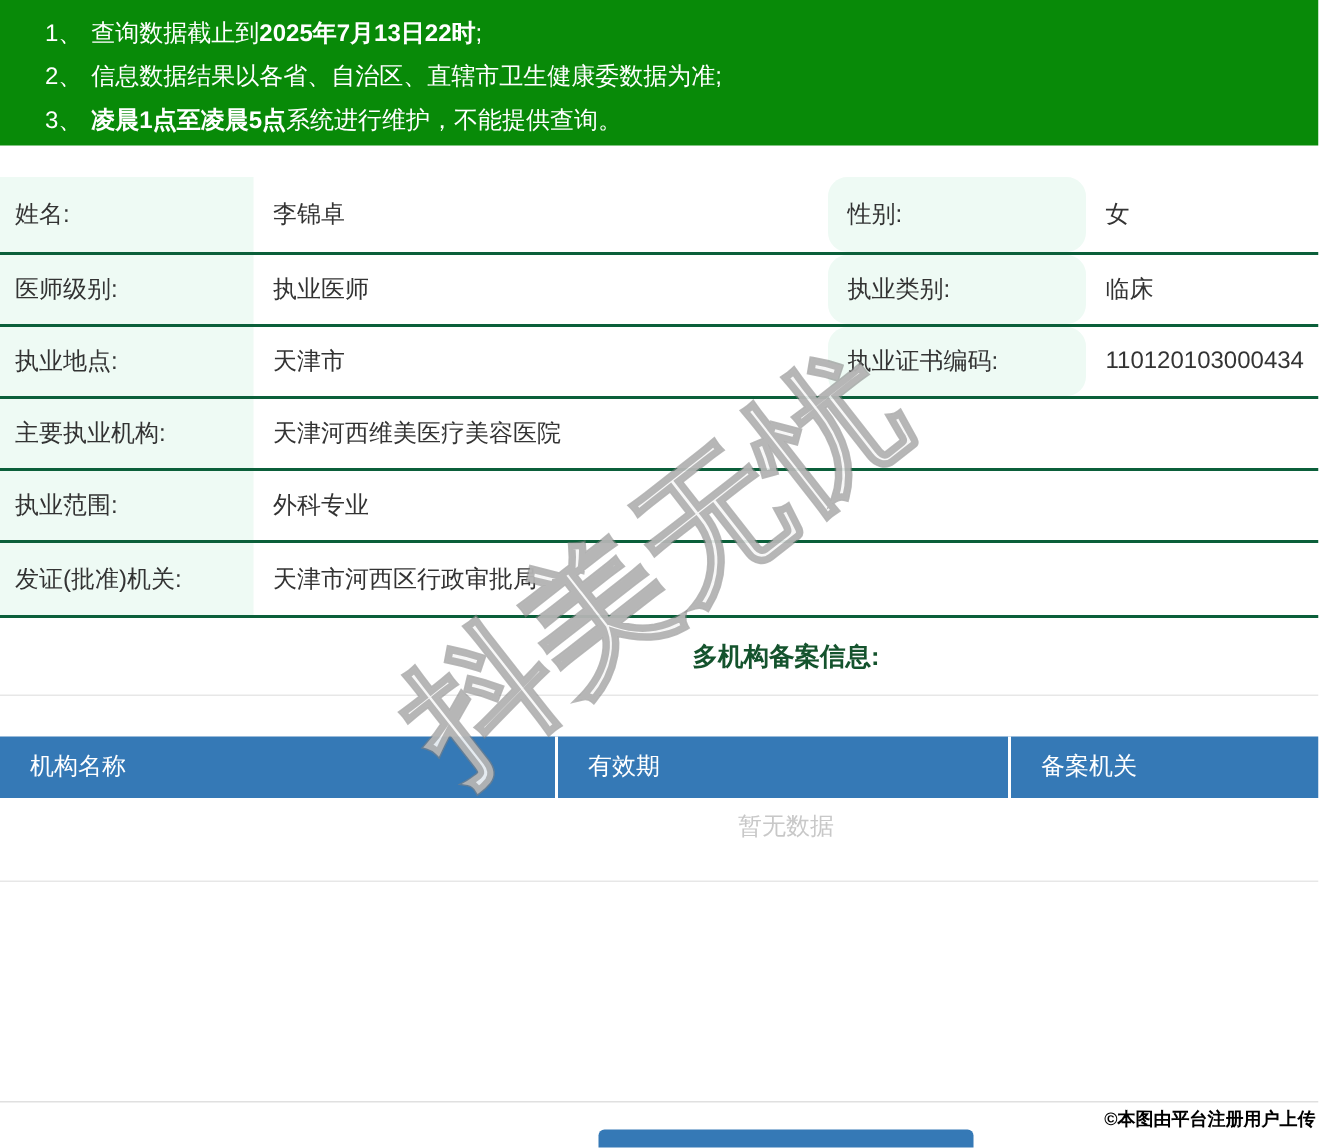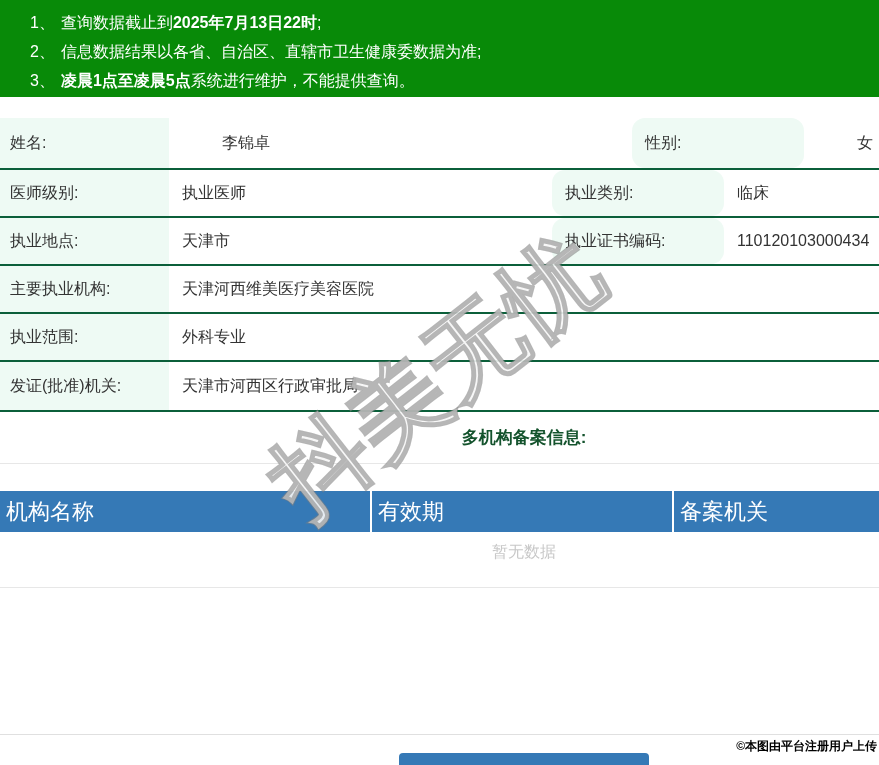--- a/index.html
+++ b/index.html
@@ -18,40 +18,40 @@
   .notice-line { line-height:29px; font-size:16px; white-space:nowrap; }
   .notice-line .seg-bold { font-weight:bold; }
   .notice-line .seg-num { margin-right:6px; }
 
   
   .info-table { margin-top:21px; }
   .irow {
     display:flex; box-sizing:border-box; align-items:stretch;
     border-bottom:2px solid #0b5f3a;
   }
-  .h52 { height:52px;gap:40px; } .h48 { height:48px; } .h50 { height:50px; }
+  .h52 { height:52px; } .h48 { height:48px; } .h50 { height:50px; }
   .cell { display:flex; align-items:center; box-sizing:border-box; }
   .lbl  { width:169px; background:#eefaf4; padding-left:10px; }
   .val  { width:383px; padding-left:13px; }
   .lbl2 { width:172px; background:#eefaf4; padding-left:13px;border-radius:13px; }
   .val2 { flex:1; padding-left:13px; }
   .valwide { flex:1; padding-left:13px; }
 
   
   .section-title-row {
     box-sizing:border-box; height:52px; line-height:51px;
     border-bottom:1px solid #e7e7e7;
     padding-left:169px; text-align:center;
     font-weight:bold; font-size:17px; color:#14532d;
   }
   .gap27 { height:27px; }
 
   
   .filing-header { display:flex; height:41px; background:#3579b6; color:#fff; }
-  .fh-cell { display:flex; align-items:center; box-sizing:border-box; padding-left:6px; font-size:22px; }
+  .fh-cell { display:flex; align-items:center; box-sizing:border-box; padding-left:20px; font-size:16px; }
   .fh-1 { width:372px; border-right:2px solid #fff; }
   .fh-2 { width:302px; border-right:2px solid #fff; }
   .fh-3 { flex:1; }
 
   .empty-row {
     box-sizing:border-box; height:56px; line-height:39px;
     padding-left:169px; text-align:center;
     color:#c8c8c8; border-bottom:1px solid #e7e7e7; font-size:16px;
   }
 

